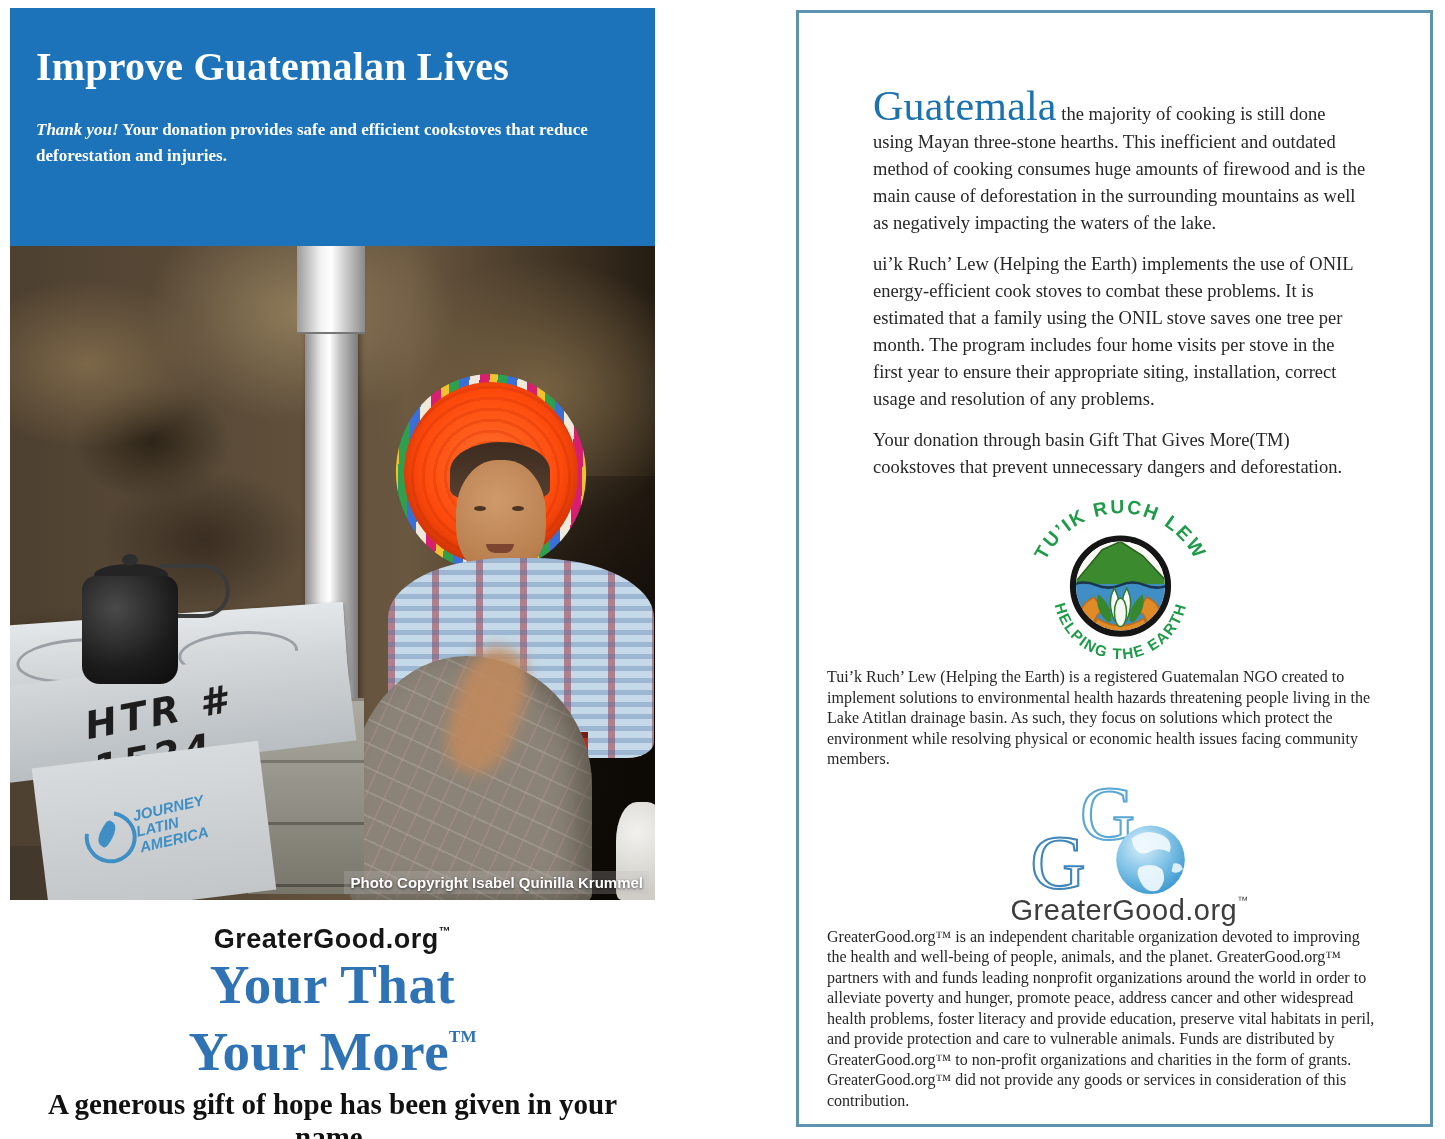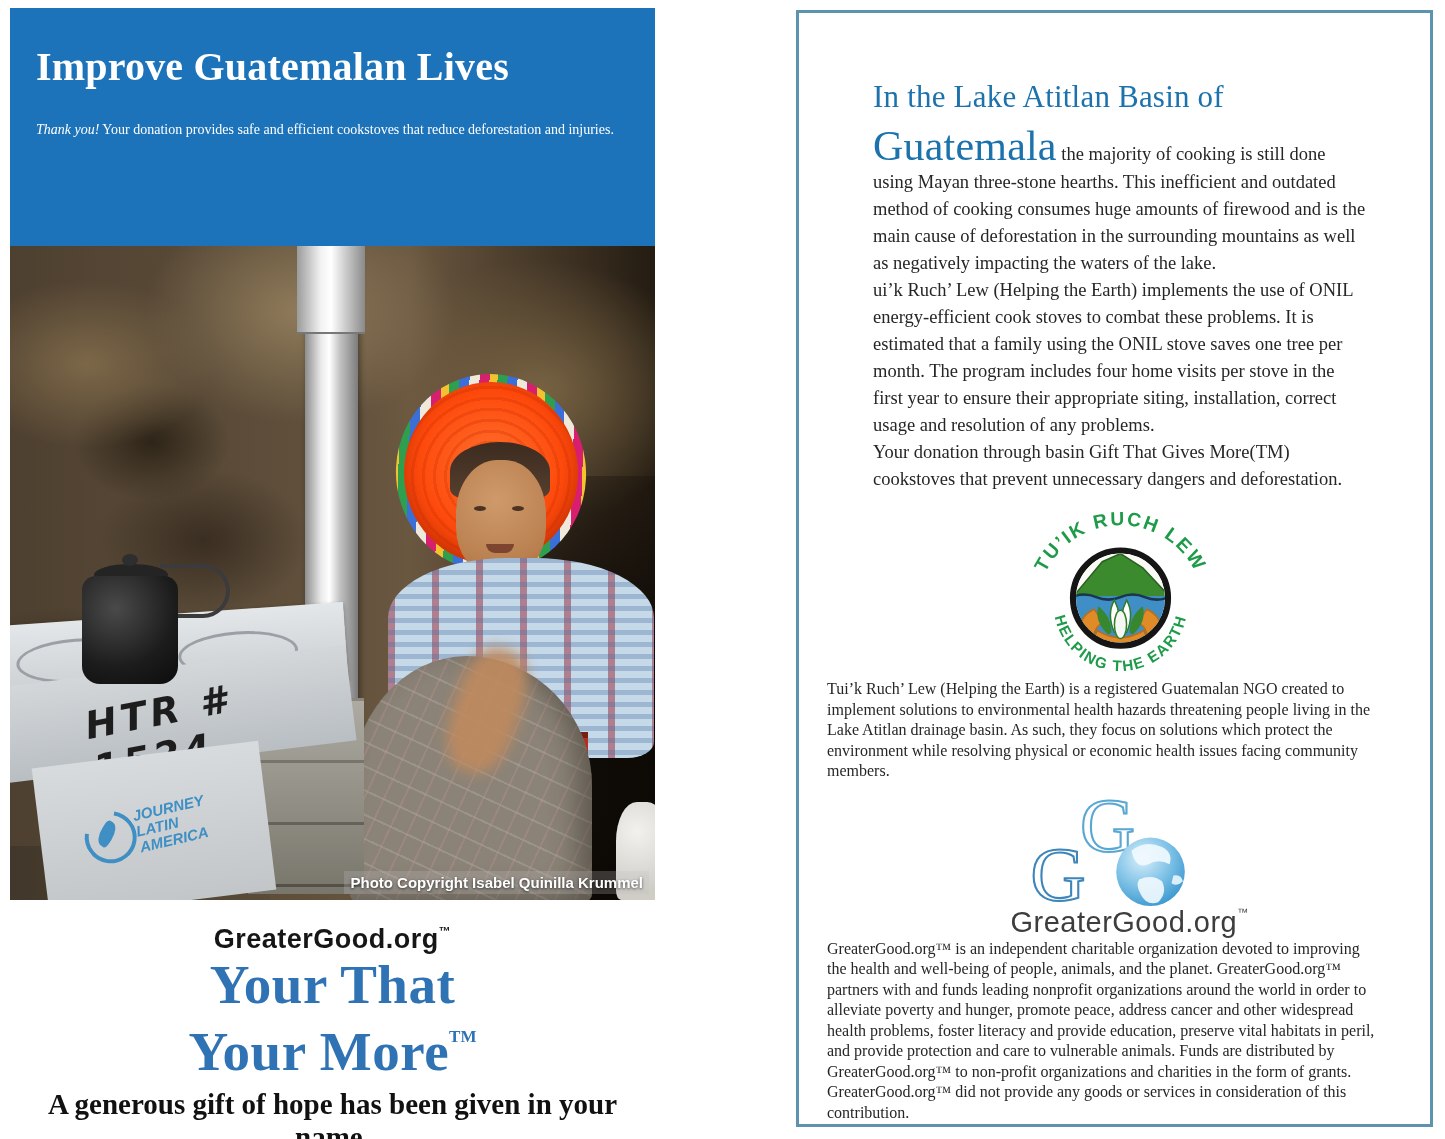--- a/index.html
+++ b/index.html
@@ -6,21 +6,21 @@
   html,body { background:#ffffff; }
   #page { position:relative; width:1445px; height:1139px; background:#ffffff; overflow:hidden;
           font-family:"Liberation Serif", serif; color:#222; }
 
   
   #left-panel { position:absolute; left:10px; top:0; width:645px; height:898px; }
 
   .hdr { position:absolute; left:0; top:8px; width:645px; height:240px; background:#1d73b9;
          color:#fff; padding:30px 28px 0 26px; }
   .hdr-title { font-size:40px; font-weight:bold; line-height:57px; letter-spacing:.2px; }
-  .hdr-thanks { margin-top:22px; font-size:14px; font-weight:400; line-height:26px; max-width:600px; }
+  .hdr-thanks { margin-top:22px; font-size:17px; font-weight:700; line-height:26px; max-width:600px; }
   .hdr-thanks .lead { font-style:italic; }
 
   
   .photo { position:absolute; left:0; top:246px; width:645px; height:654px; overflow:hidden;
            background-color:#5d4d3a;
            background-image:
              radial-gradient(ellipse 180px 120px at 12% 18%, #7c6748 0%, rgba(0,0,0,0) 70%),
              radial-gradient(ellipse 220px 160px at 45% 10%, #8f7b5a 0%, rgba(0,0,0,0) 70%),
              radial-gradient(ellipse 160px 110px at 30% 45%, #3a2e22 0%, rgba(0,0,0,0) 65%),
              radial-gradient(ellipse 200px 140px at 8% 68%, #33291e 0%, rgba(0,0,0,0) 60%),
@@ -129,21 +129,21 @@
   .gifts .tm2 { font-size:17px; vertical-align:28px; letter-spacing:0; }
   .footer-line { position:absolute; left:0; top:1088px; width:645px; text-align:center;
                  font-size:29px; font-weight:600; color:#111; }
 
   
   #right-panel { position:absolute; left:796px; top:10px; width:637px; height:1117px;
                  border:3px solid #5e93af; background:#fff; padding:64px 62px 0 74px; }
   .r-head1 { color:#1b72ad; font-size:31px; line-height:40px; letter-spacing:.2px; }
   .r-para1 { margin-top:6px; font-size:18.5px; line-height:27px; color:#262626; }
   .r-guat { color:#1b72ad; font-size:42px; line-height:46px; letter-spacing:.2px; }
-  .r-p { font-size:18.5px; line-height:27px; color:#262626; }
+  .r-p { margin-top:14px; font-size:18.5px; line-height:27px; color:#262626; }
   .r-p-wide { margin-left:-46px; margin-right:-12px; font-size:16px; line-height:20.5px;
               color:#262626; }
   .trl-wrap { width:230px; margin:10px auto 0 auto; }
   .ggo-wrap { width:220px; margin:6px auto 0 auto; text-align:center; }
   .ggo-brand { font-family:"Liberation Sans", sans-serif; font-size:29px; color:#3d3d3d;
                letter-spacing:.5px; margin-top:-6px; }
   .ggo-brand .tm { font-size:11px; vertical-align:top; }
 </style>
 </head>
 <body>
@@ -216,21 +216,20 @@
         <div>Your That</div>
         <div><span>Your More</span><span class="tm2">TM</span></div>
       </div>
     </div>
 
     <div class="footer-line">A generous gift of hope has been given in your name.</div>
   </div>
 
   <div id="right-panel">
 
-    <div class="r-head1">In the Lake Atitlan Basin of</div>
     <div class="r-para1">
       <span class="r-guat">Guatemala</span><span> the majority of cooking is still done using Mayan three-stone hearths. This inefficient and outdated method of cooking consumes huge amounts of firewood and is the main cause of deforestation in the surrounding mountains as well as negatively impacting the waters of the lake.</span>
     </div>
 
     <p class="r-p">ui’k Ruch’ Lew (Helping the Earth) implements the use of ONIL energy-efficient cook stoves to combat these problems. It is estimated that a family using the ONIL stove saves one tree per month. The program includes four home visits per stove in the first year to ensure their appropriate siting, installation, correct usage and resolution of any problems.</p>
     <p class="r-p">Your donation through basin Gift That Gives More(TM) cookstoves that prevent unnecessary dangers and deforestation.</p>
 
     <div class="trl-wrap">
       <svg width="230" height="172" viewBox="0 0 225 170">
         <defs>

